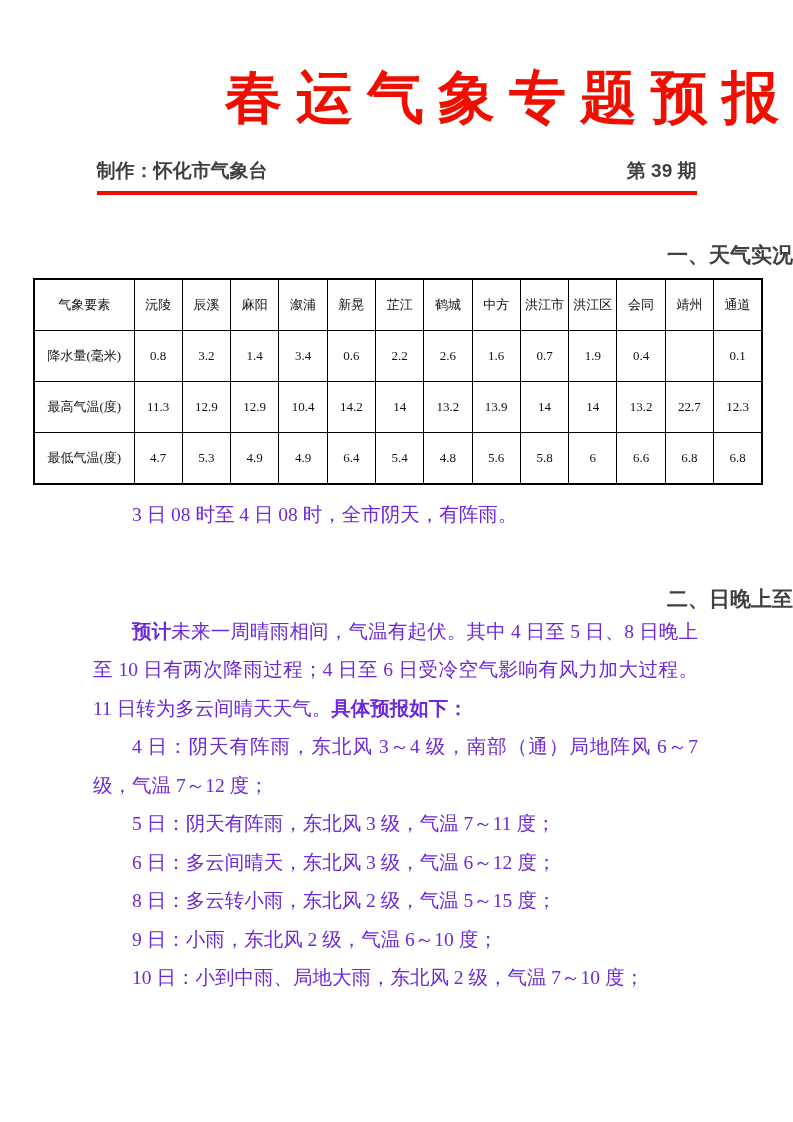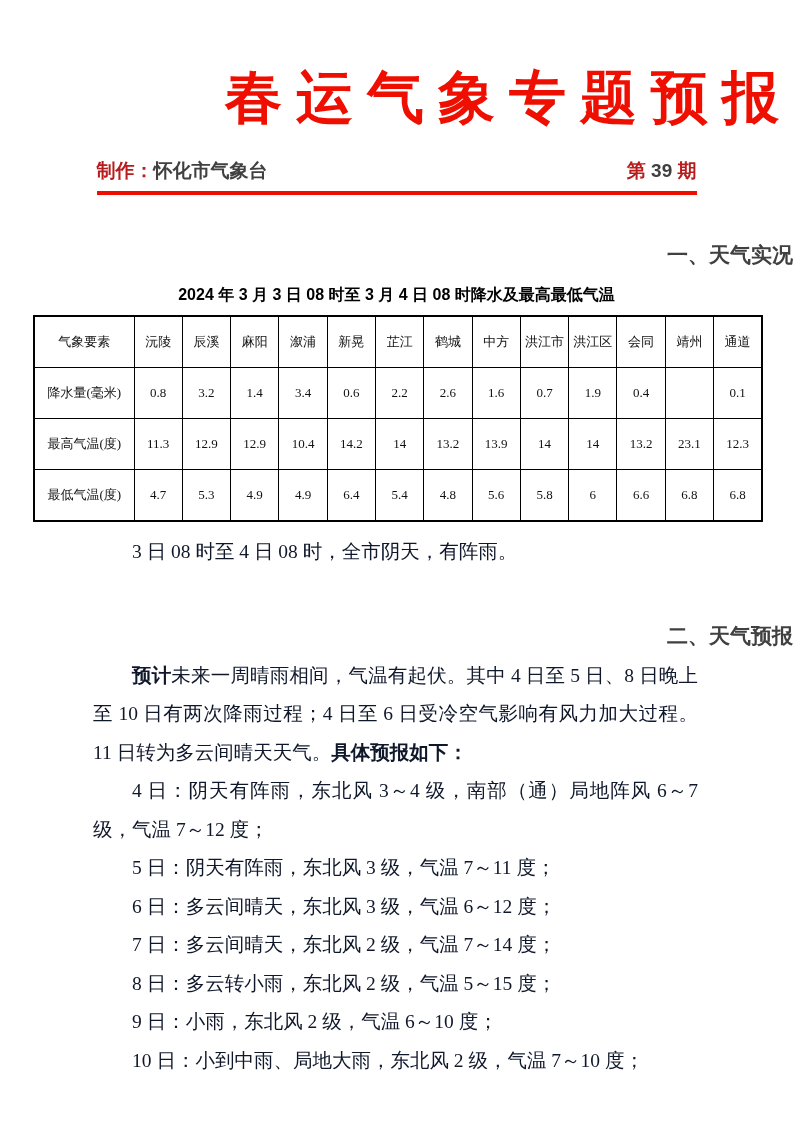--- a/index.html
+++ b/index.html
@@ -32,21 +32,21 @@
     width: 600px;
     margin: 24px auto 0 auto;
     display: flex;
     justify-content: space-between;
     align-items: baseline;
     font-family: "Liberation Sans", "DejaVu Sans", sans-serif;
     font-weight: bold;
     font-size: 19px;
     white-space: nowrap;
   }
-  .masthead .red { color: #b91c1c; }
+  .masthead .red { color: #404040; }
   .masthead .blk { color: #404040; }
   .red-rule {
     width: 600px;
     margin: 7px auto 0 auto;
     border-top: 4px solid #ee0f00;
     height: 0;
   }
   
   .section-heading {
     margin: 46px 0 0 95px;
@@ -86,45 +86,44 @@
   }
   table.weather th:first-child, table.weather td.row-label { width: 100px; }
   table.weather tr.hdr th { height: 28px; }
   
   .body-text {
     width: 605px;
     margin: 0 0 0 93px;
     font-size: 19.5px;
     line-height: 38.5px;
     text-indent: 2em;
-    color: #0f172a;
+    color: #6d28d9;
     text-align: justify;
   }
   .summary { margin-top: 11px; }
-  .intro { margin-top: 7px; }
+  .intro { }
   .intro b, .daily-wrap b { font-family: "Liberation Serif", "DejaVu Serif", serif; }
   .daily-wrap { margin-top: 0; }
 </style>
 </head>
 <body>
 
 <div class="page">
 
   <div class="doc-title">春运气象专题预报</div>
 
   <div class="masthead">
     <span><span class="red">制作：</span><span class="blk">怀化市气象台</span></span>
     <span><span class="red">第</span><span class="blk"> 39 </span><span class="red">期</span></span>
   </div>
 
   <div class="red-rule"></div>
 
   <div class="section-heading">一、天气实况</div>
 
-  <div class="table-title">2024 年 3 月 3 日 08 时至 3 月 4 日 08 时降水及最高最低气温</div>
 
   <table class="weather">
     <thead>
       <tr class="hdr">
           <th>气象要素</th>
           <th>沅陵</th>
           <th>辰溪</th>
           <th>麻阳</th>
           <th>溆浦</th>
           <th>新晃</th>
@@ -161,21 +160,21 @@
           <td>12.9</td>
           <td>12.9</td>
           <td>10.4</td>
           <td>14.2</td>
           <td>14</td>
           <td>13.2</td>
           <td>13.9</td>
           <td>14</td>
           <td>14</td>
           <td>13.2</td>
-          <td>23.1</td>
+          <td>22.7</td>
           <td>12.3</td>
         </tr>
         <tr>
           <td class="row-label">最低气温(度)</td>
           <td>4.7</td>
           <td>5.3</td>
           <td>4.9</td>
           <td>4.9</td>
           <td>6.4</td>
           <td>5.4</td>
@@ -185,27 +184,26 @@
           <td>6</td>
           <td>6.6</td>
           <td>6.8</td>
           <td>6.8</td>
         </tr>
       </tbody>
   </table>
 
   <p class="body-text summary">3 日 08 时至 4 日 08 时，全市阴天，有阵雨。</p>
 
-  <div class="section-heading second">二、天气预报</div>
+  <div class="section-heading second">二、日晚上至</div>
 
   <p class="body-text intro"><b>预计</b><span>未来一周晴雨相间，气温有起伏。其中 4 日至 5 日、8 日晚上至 10 日有两次降雨过程；4 日至 6 日受冷空气影响有风力加大过程。11 日转为多云间晴天天气。</span><b>具体预报如下：</b></p>
 
   <div class="daily-wrap">
       <p class="body-text">4 日：阴天有阵雨，东北风 3～4 级，南部（通）局地阵风 6～7 级，气温 7～12 度；</p>
       <p class="body-text">5 日：阴天有阵雨，东北风 3 级，气温 7～11 度；</p>
       <p class="body-text">6 日：多云间晴天，东北风 3 级，气温 6～12 度；</p>
-      <p class="body-text">7 日：多云间晴天，东北风 2 级，气温 7～14 度；</p>
       <p class="body-text">8 日：多云转小雨，东北风 2 级，气温 5～15 度；</p>
       <p class="body-text">9 日：小雨，东北风 2 级，气温 6～10 度；</p>
       <p class="body-text">10 日：小到中雨、局地大雨，东北风 2 级，气温 7～10 度；</p>
     </div>
 
 </div>
 
 </body></html>

